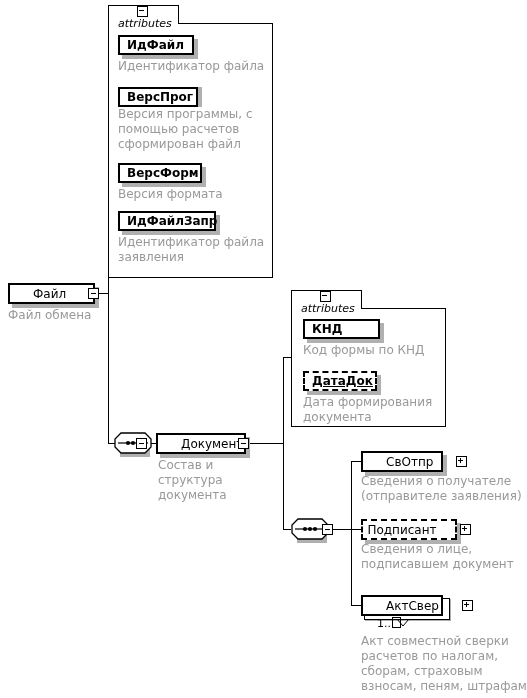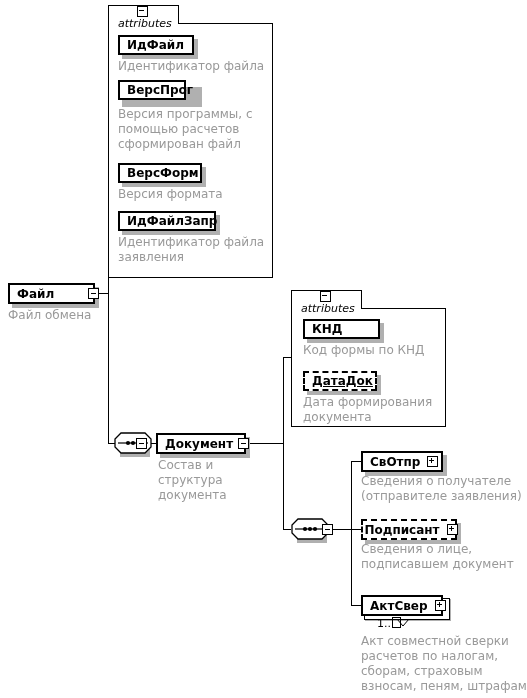--- a/index.html
+++ b/index.html
@@ -89,24 +89,24 @@
     box-sizing: border-box;
     height: 21px;
     background: #ffffff;
     border: 2px solid #000000;
     display: flex;
     align-items: center;
     z-index: 2;
   }
   .node.dashed { border-style: dashed; border-width: 2px; justify-content: center; }
   .node .nm {
-    font-weight: bold;
+    font-weight: normal;
     font-size: 12px;
     color: #000;
-    padding: 0 7px;
+    padding: 0 23px;
     white-space: nowrap;
     line-height: 1;
   }
   
   .shadow {
     position: absolute;
     background: #b0b0b0;
     z-index: 1;
   }
   
@@ -253,21 +253,21 @@
     </div>
   </div>
 
   <div class="shadow" style="left:122px; top:39px; width:76px; height:20px;"></div>
   <div class="attr" style="left:118px; top:35px; width:76px;">
     <span class="nm">ИдФайл</span>
   </div>
   <div class="desc" style="left:118px; top:59px; width:150px;">Идентификатор файла</div>
 
   <div class="shadow" style="left:122px; top:87px; width:80px; height:20px;"></div>
-  <div class="attr" style="left:118px; top:80px; width:68px;">
+  <div class="attr" style="left:118px; top:87px; width:80px;">
     <span class="nm">ВерсПрог</span>
   </div>
   <div class="desc" style="left:118px; top:107px; width:140px;">Версия программы, с помощью расчетов сформирован файл</div>
 
   <div class="shadow" style="left:122px; top:167px; width:84px; height:20px;"></div>
   <div class="attr" style="left:118px; top:163px; width:84px;">
     <span class="nm">ВерсФорм</span>
   </div>
   <div class="desc" style="left:118px; top:187px; width:150px;">Версия формата</div>
 

